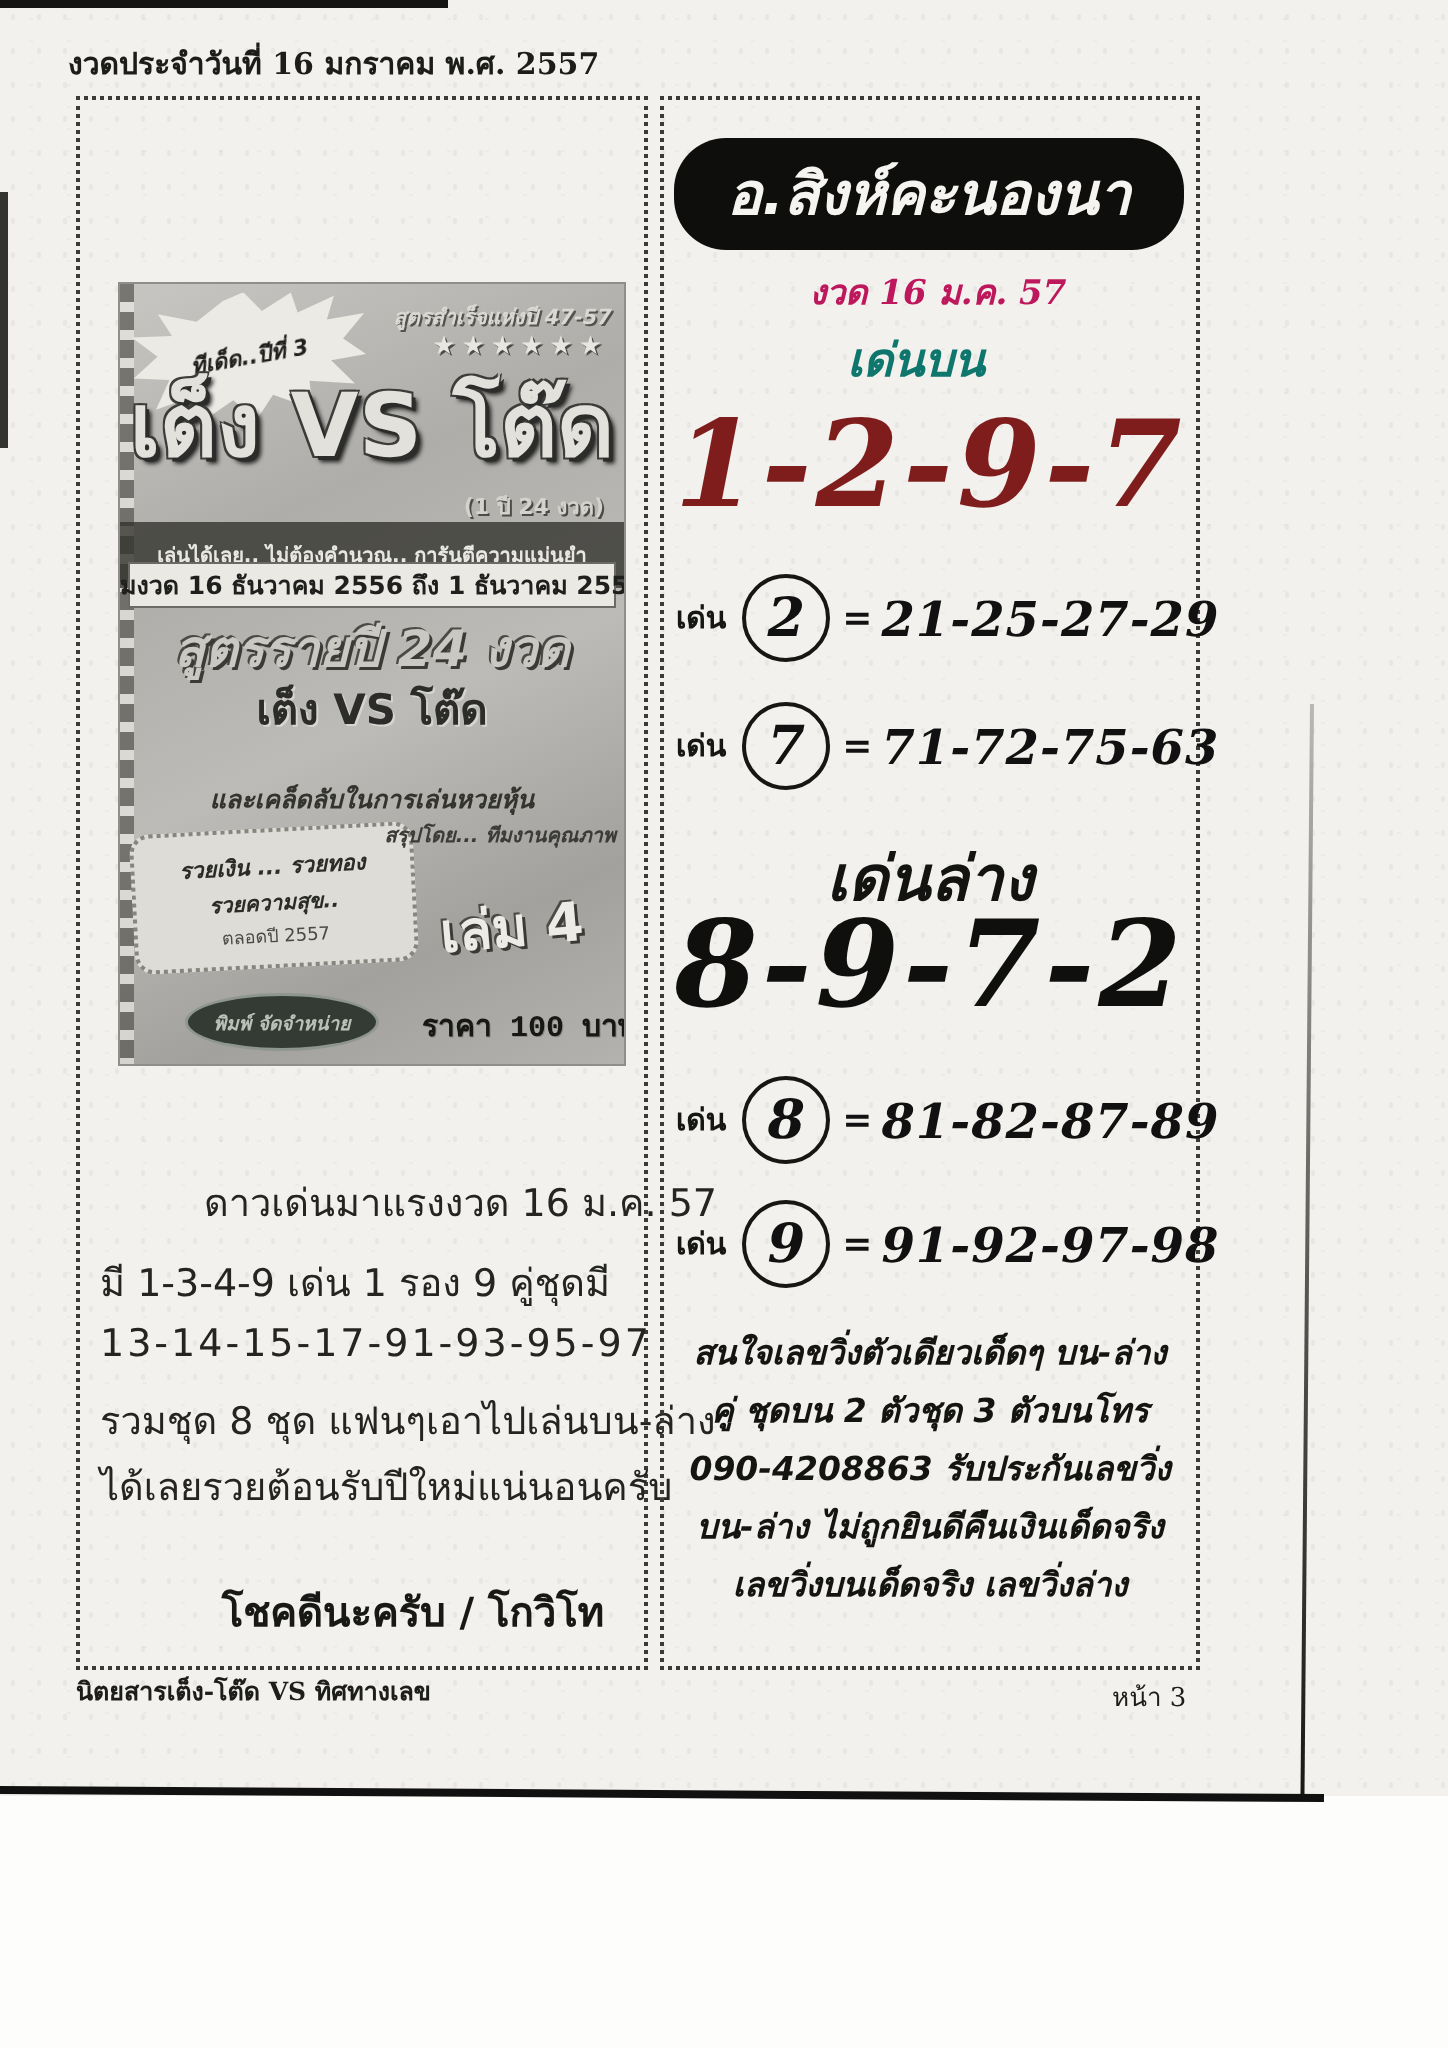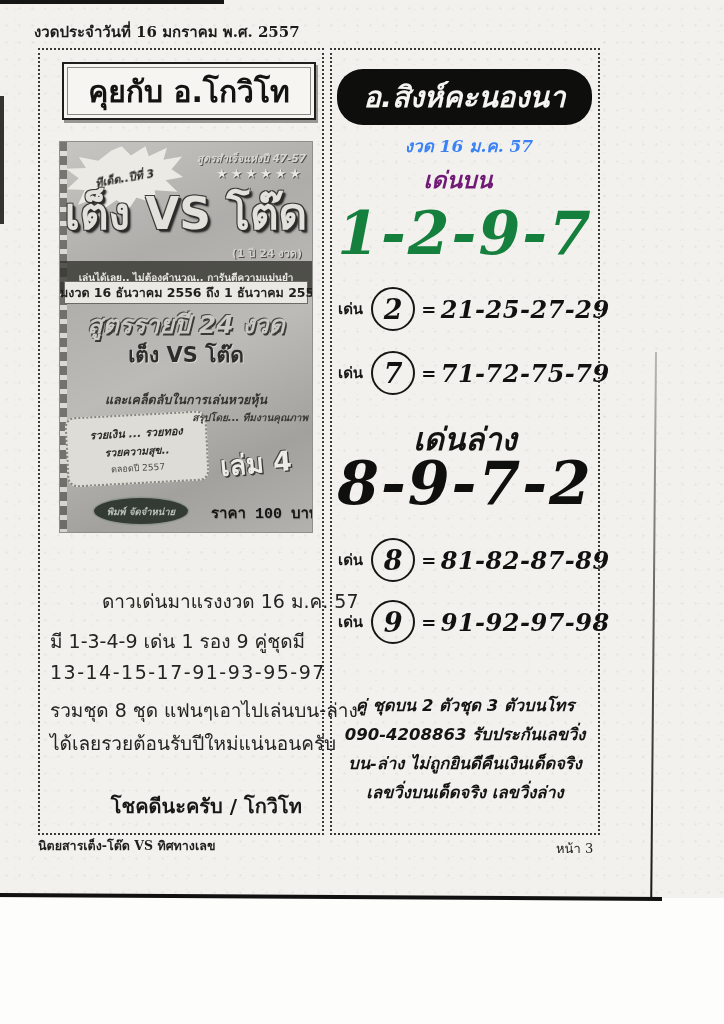--- a/index.html
+++ b/index.html
@@ -46,23 +46,20 @@
 
 <div class="abs" style="left:0;top:0;width:224px;height:4px;background:#151513;"></div>
 <div class="abs" style="left:0;top:96px;width:4px;height:128px;background:#33332f;"></div>
 <div class="abs" style="left:655px;top:352px;width:2px;height:545px;transform:rotate(0.5deg);transform-origin:top left;background:linear-gradient(#b9b8b4,#55544f 55%,#181816);"></div>
 <div class="abs" style="left:0;top:893px;width:662px;height:4px;transform:rotate(0.35deg);transform-origin:left center;background:#111;"></div>
 
 <div class="abs ink" style="left:34px;top:20px;font-size:15px;font-weight:bold;font-family:'DejaVu Serif',serif;white-space:nowrap;">งวดประจำวันที่ 16 มกราคม พ.ศ. 2557</div>
 
 <div class="abs dottedbox" style="left:38px;top:48px;width:282px;height:783px;">
 
-  <div class="abs" style="left:22px;top:12px;width:250px;height:54px;border:2px solid #1e1e1c;background:#f6f5f1;box-shadow:2px 3px 0 rgba(40,40,38,0.45), inset 0 0 0 3px #f6f5f1, inset 0 0 0 4px #8a8a85;display:flex;align-items:center;justify-content:center;">
-    <span style="font-size:30px;font-weight:bold;color:#131311;white-space:nowrap;">คุยกับ อ.โกวิโท</span>
-  </div>
 
   <div class="abs" style="left:20px;top:92px;width:252px;height:390px;overflow:hidden;
               background:linear-gradient(155deg,#c7c6c2 0%,#aeada9 30%,#bcbbb7 55%,#a2a19d 80%,#b3b2ae 100%);
               box-shadow:0 0 0 1px #8f8e8a;">
 
     <div class="abs" style="left:0;top:0;width:7px;height:100%;background:repeating-linear-gradient(#55544f 0 9px,#e9e8e3 9px 14px);opacity:0.7;"></div>
 
     <div class="abs" style="left:6px;top:4px;width:118px;height:64px;transform:rotate(-6deg);filter:drop-shadow(1px 1px 0 #2c2c2a);
                 background:#eceae4;display:flex;align-items:center;justify-content:center;
                 clip-path:polygon(50% 0%,57% 16%,70% 4%,72% 20%,88% 10%,84% 28%,100% 26%,90% 44%,99% 58%,84% 60%,93% 80%,74% 74%,74% 96%,58% 82%,50% 100%,41% 83%,27% 97%,26% 76%,8% 84%,15% 62%,0% 58%,11% 43%,1% 26%,18% 28%,13% 10%,29% 19%,41% 5%);">
@@ -121,54 +118,55 @@
   <div class="abs nowrap" style="left:12px;top:740px;width:250px;text-align:right;font-size:20px;font-weight:bold;color:#181816;">โชคดีนะครับ / โกวิโท</div>
 </div>
 
 <div class="abs dottedbox" style="left:330px;top:48px;width:266px;height:783px;">
 
   <div class="abs" style="left:5px;top:19px;width:255px;height:56px;background:#0e0e0c;border-radius:26px;
               display:flex;align-items:center;justify-content:center;">
     <span style="font-size:29px;font-weight:bold;font-style:italic;color:#f5f4f0;white-space:nowrap;">อ.สิงห์คะนองนา</span>
   </div>
 
-  <div class="abs center nowrap" style="left:8px;right:0;top:82px;font-size:17px;font-weight:bold;font-style:italic;font-family:'DejaVu Serif',serif;color:#3b82f6;">งวด 16 ม.ค. 57</div>
+  <div class="abs center nowrap" style="left:8px;right:0;top:82px;font-size:17px;font-weight:bold;font-style:italic;font-family:'DejaVu Serif',serif;color:#be185d;">งวด 16 ม.ค. 57</div>
 
-  <div class="abs center nowrap" style="left:0;right:14px;top:112px;font-size:23px;font-weight:bold;font-style:italic;color:#701a75;">เด่นบน</div>
-  <div class="abs center nowrap serifnum" style="left:0;right:0;top:148px;font-size:60px;letter-spacing:2px;color:#15803d;">1-2-9-7</div>
+  <div class="abs center nowrap" style="left:0;right:14px;top:112px;font-size:23px;font-weight:bold;font-style:italic;color:#0f766e;">เด่นบน</div>
+  <div class="abs center nowrap serifnum" style="left:0;right:0;top:148px;font-size:60px;letter-spacing:2px;color:#7f1d1d;">1-2-9-7</div>
 
   <div class="abs setrow" style="left:6px;top:237px;width:254px;height:44px;">
     <span class="setlabel">เด่น</span>
     <span class="digitcircle">2</span>
     <span class="setnums" style="margin-right:4px;font-size:18px;">=</span>
     <span class="setnums">21-25-27-29</span>
   </div>
   <div class="abs setrow" style="left:6px;top:301px;width:254px;height:44px;">
     <span class="setlabel">เด่น</span>
     <span class="digitcircle">7</span>
     <span class="setnums" style="margin-right:4px;font-size:18px;">=</span>
-    <span class="setnums">71-72-75-79</span>
+    <span class="setnums">71-72-75-63</span>
   </div>
 
   <div class="abs center nowrap" style="left:0;right:0;top:364px;font-size:31px;font-weight:bold;font-style:italic;color:#131311;">เด่นล่าง</div>
   <div class="abs center nowrap serifnum" style="left:0;right:0;top:398px;font-size:60px;letter-spacing:2px;color:#0f0f0d;">8-9-7-2</div>
 
   <div class="abs setrow" style="left:6px;top:488px;width:254px;height:44px;">
     <span class="setlabel">เด่น</span>
     <span class="digitcircle">8</span>
     <span class="setnums" style="margin-right:4px;font-size:18px;">=</span>
     <span class="setnums">81-82-87-89</span>
   </div>
   <div class="abs setrow" style="left:6px;top:550px;width:254px;height:44px;">
     <span class="setlabel">เด่น</span>
     <span class="digitcircle">9</span>
     <span class="setnums" style="margin-right:4px;font-size:18px;">=</span>
     <span class="setnums">91-92-97-98</span>
   </div>
 
+  <div class="abs adline" style="left:0;right:0;top:613px;">สนใจเลขวิ่งตัวเดียวเด็ดๆ บน-ล่าง</div>
   <div class="abs adline" style="left:0;right:0;top:642px;">คู่ ชุดบน 2 ตัวชุด 3 ตัวบนโทร</div>
   <div class="abs adline" style="left:0;right:0;top:671px;">090-4208863 รับประกันเลขวิ่ง</div>
   <div class="abs adline" style="left:0;right:0;top:700px;">บน-ล่าง ไม่ถูกยินดีคืนเงินเด็ดจริง</div>
   <div class="abs adline" style="left:0;right:0;top:729px;">เลขวิ่งบนเด็ดจริง เลขวิ่งล่าง</div>
 </div>
 
 <div class="abs nowrap" style="left:38px;top:836px;font-size:12.5px;font-weight:bold;font-family:'DejaVu Serif',serif;color:#1d1d1b;">นิตยสารเต็ง-โต๊ด VS ทิศทางเลข</div>
 <div class="abs nowrap" style="left:556px;top:838px;font-size:13px;font-family:'DejaVu Serif',serif;color:#1d1d1b;">หน้า 3</div>
 
 </body></html>

